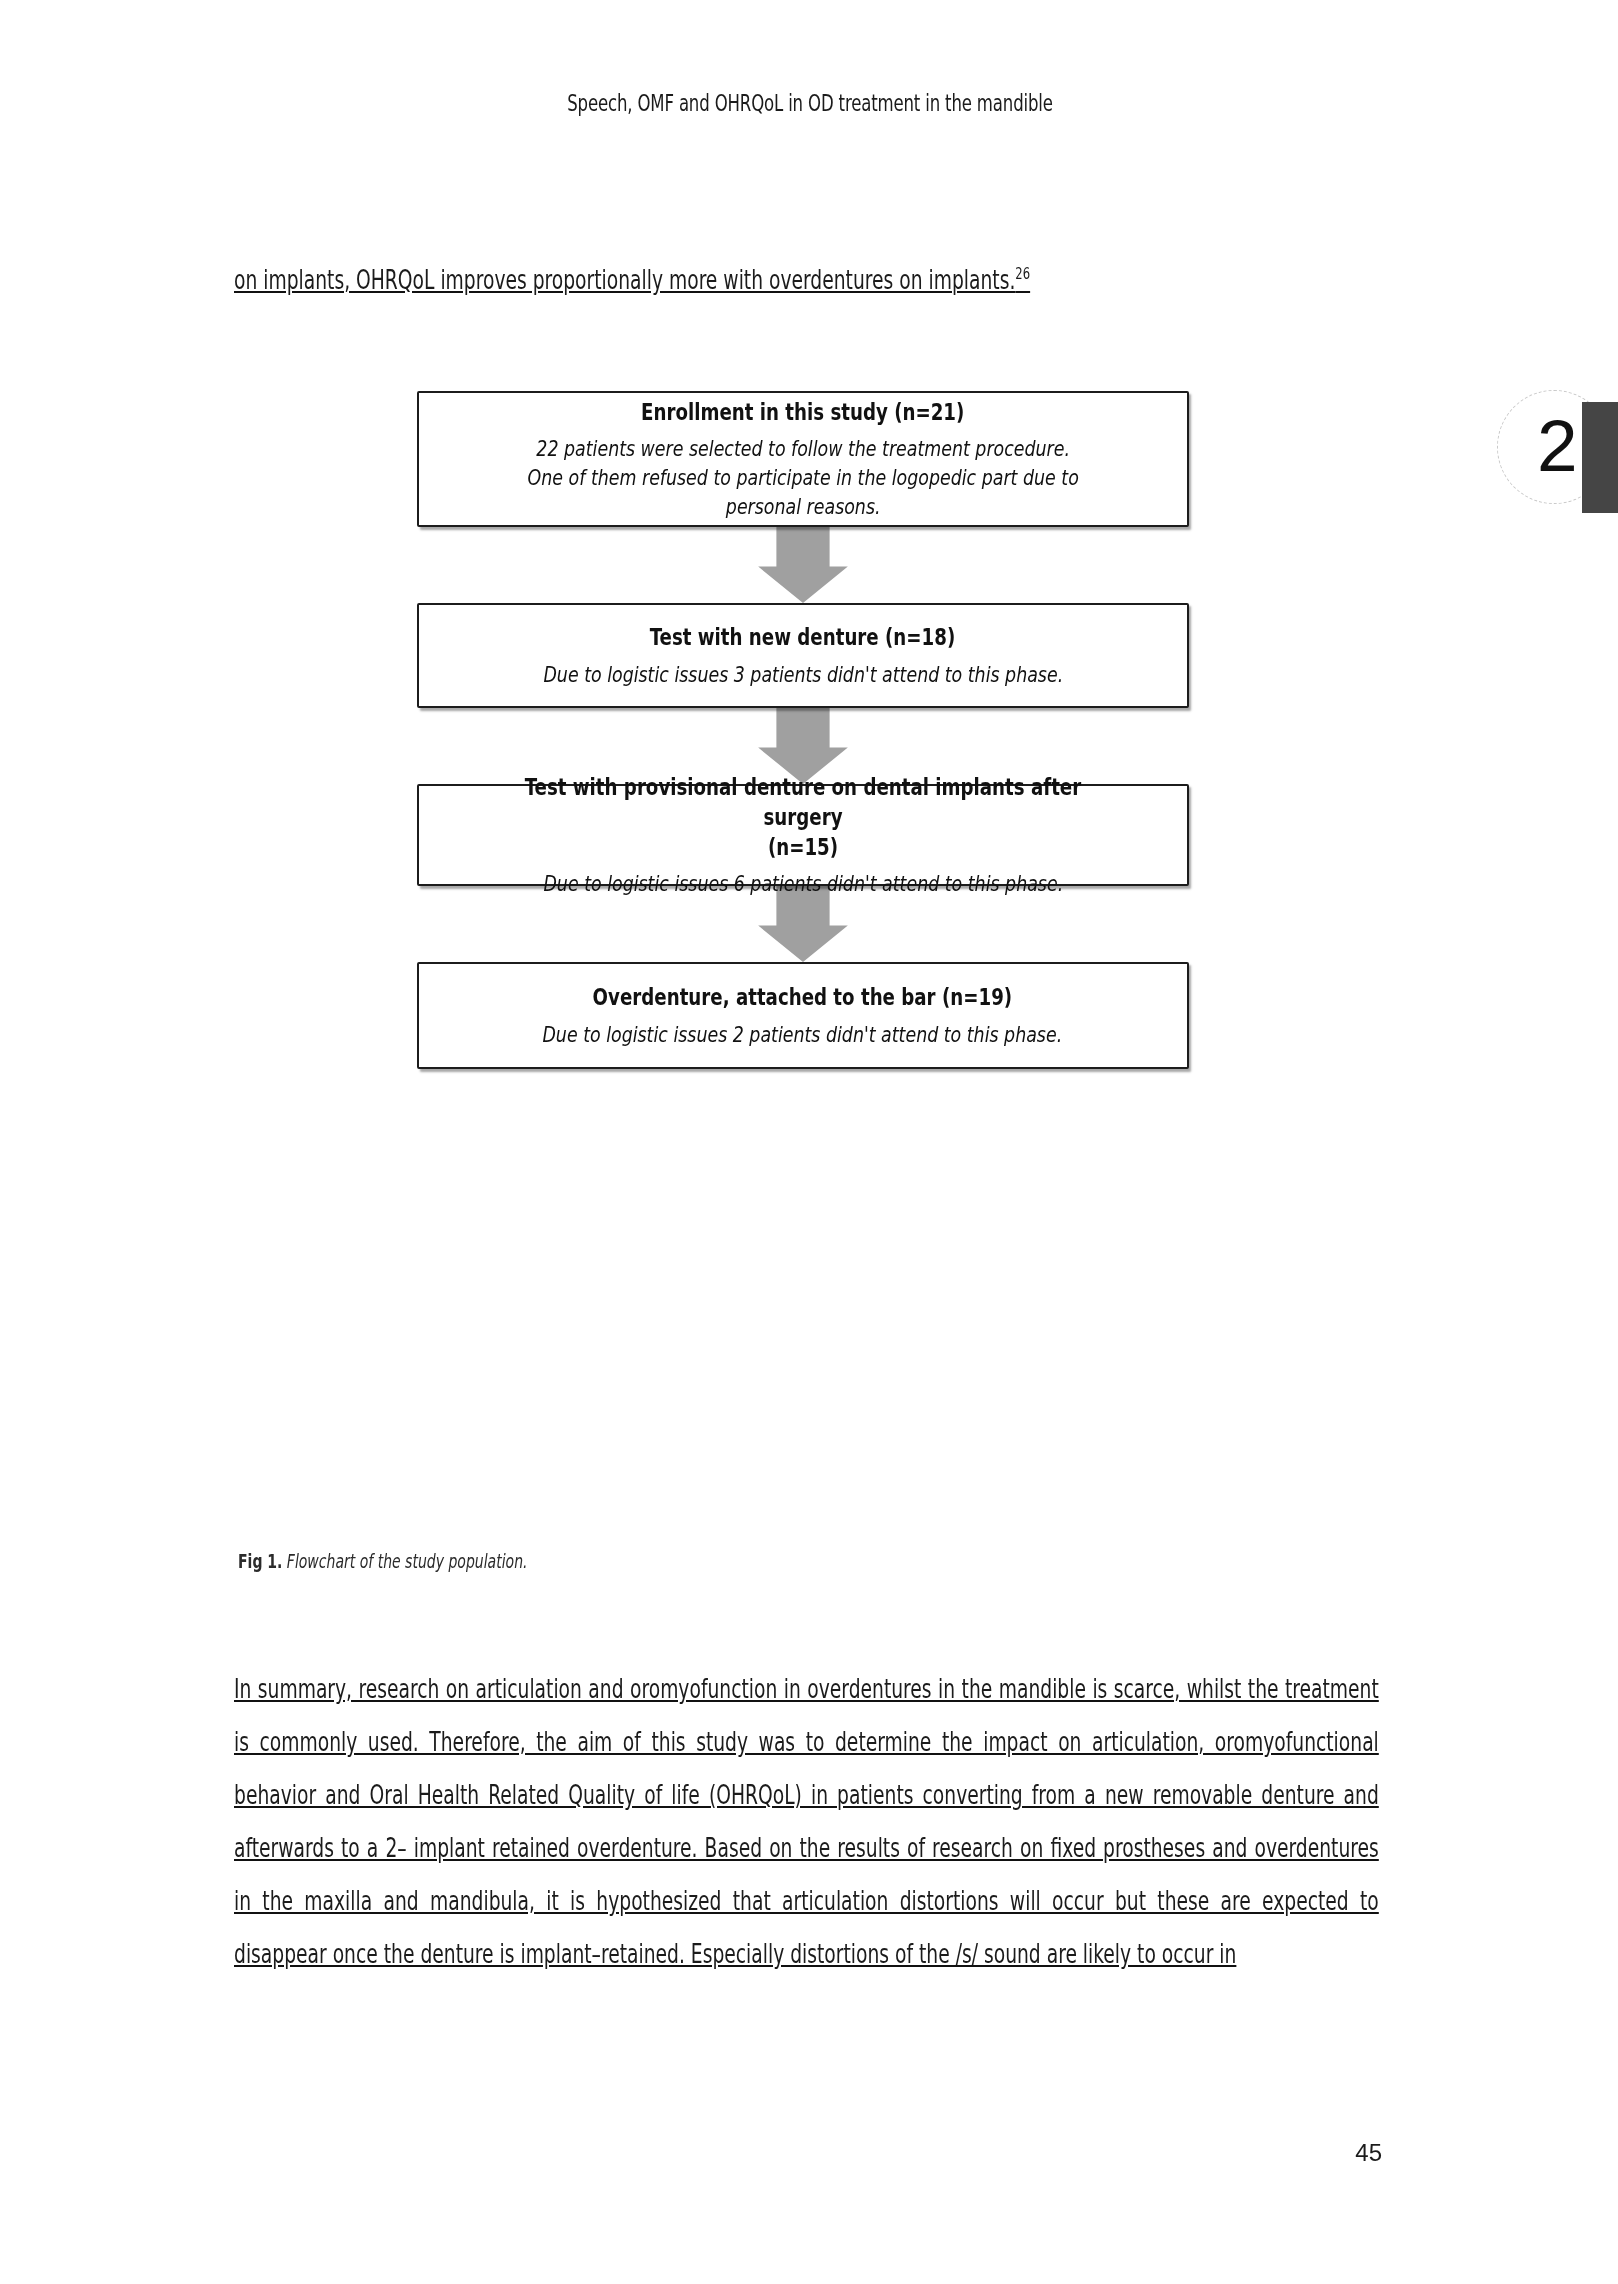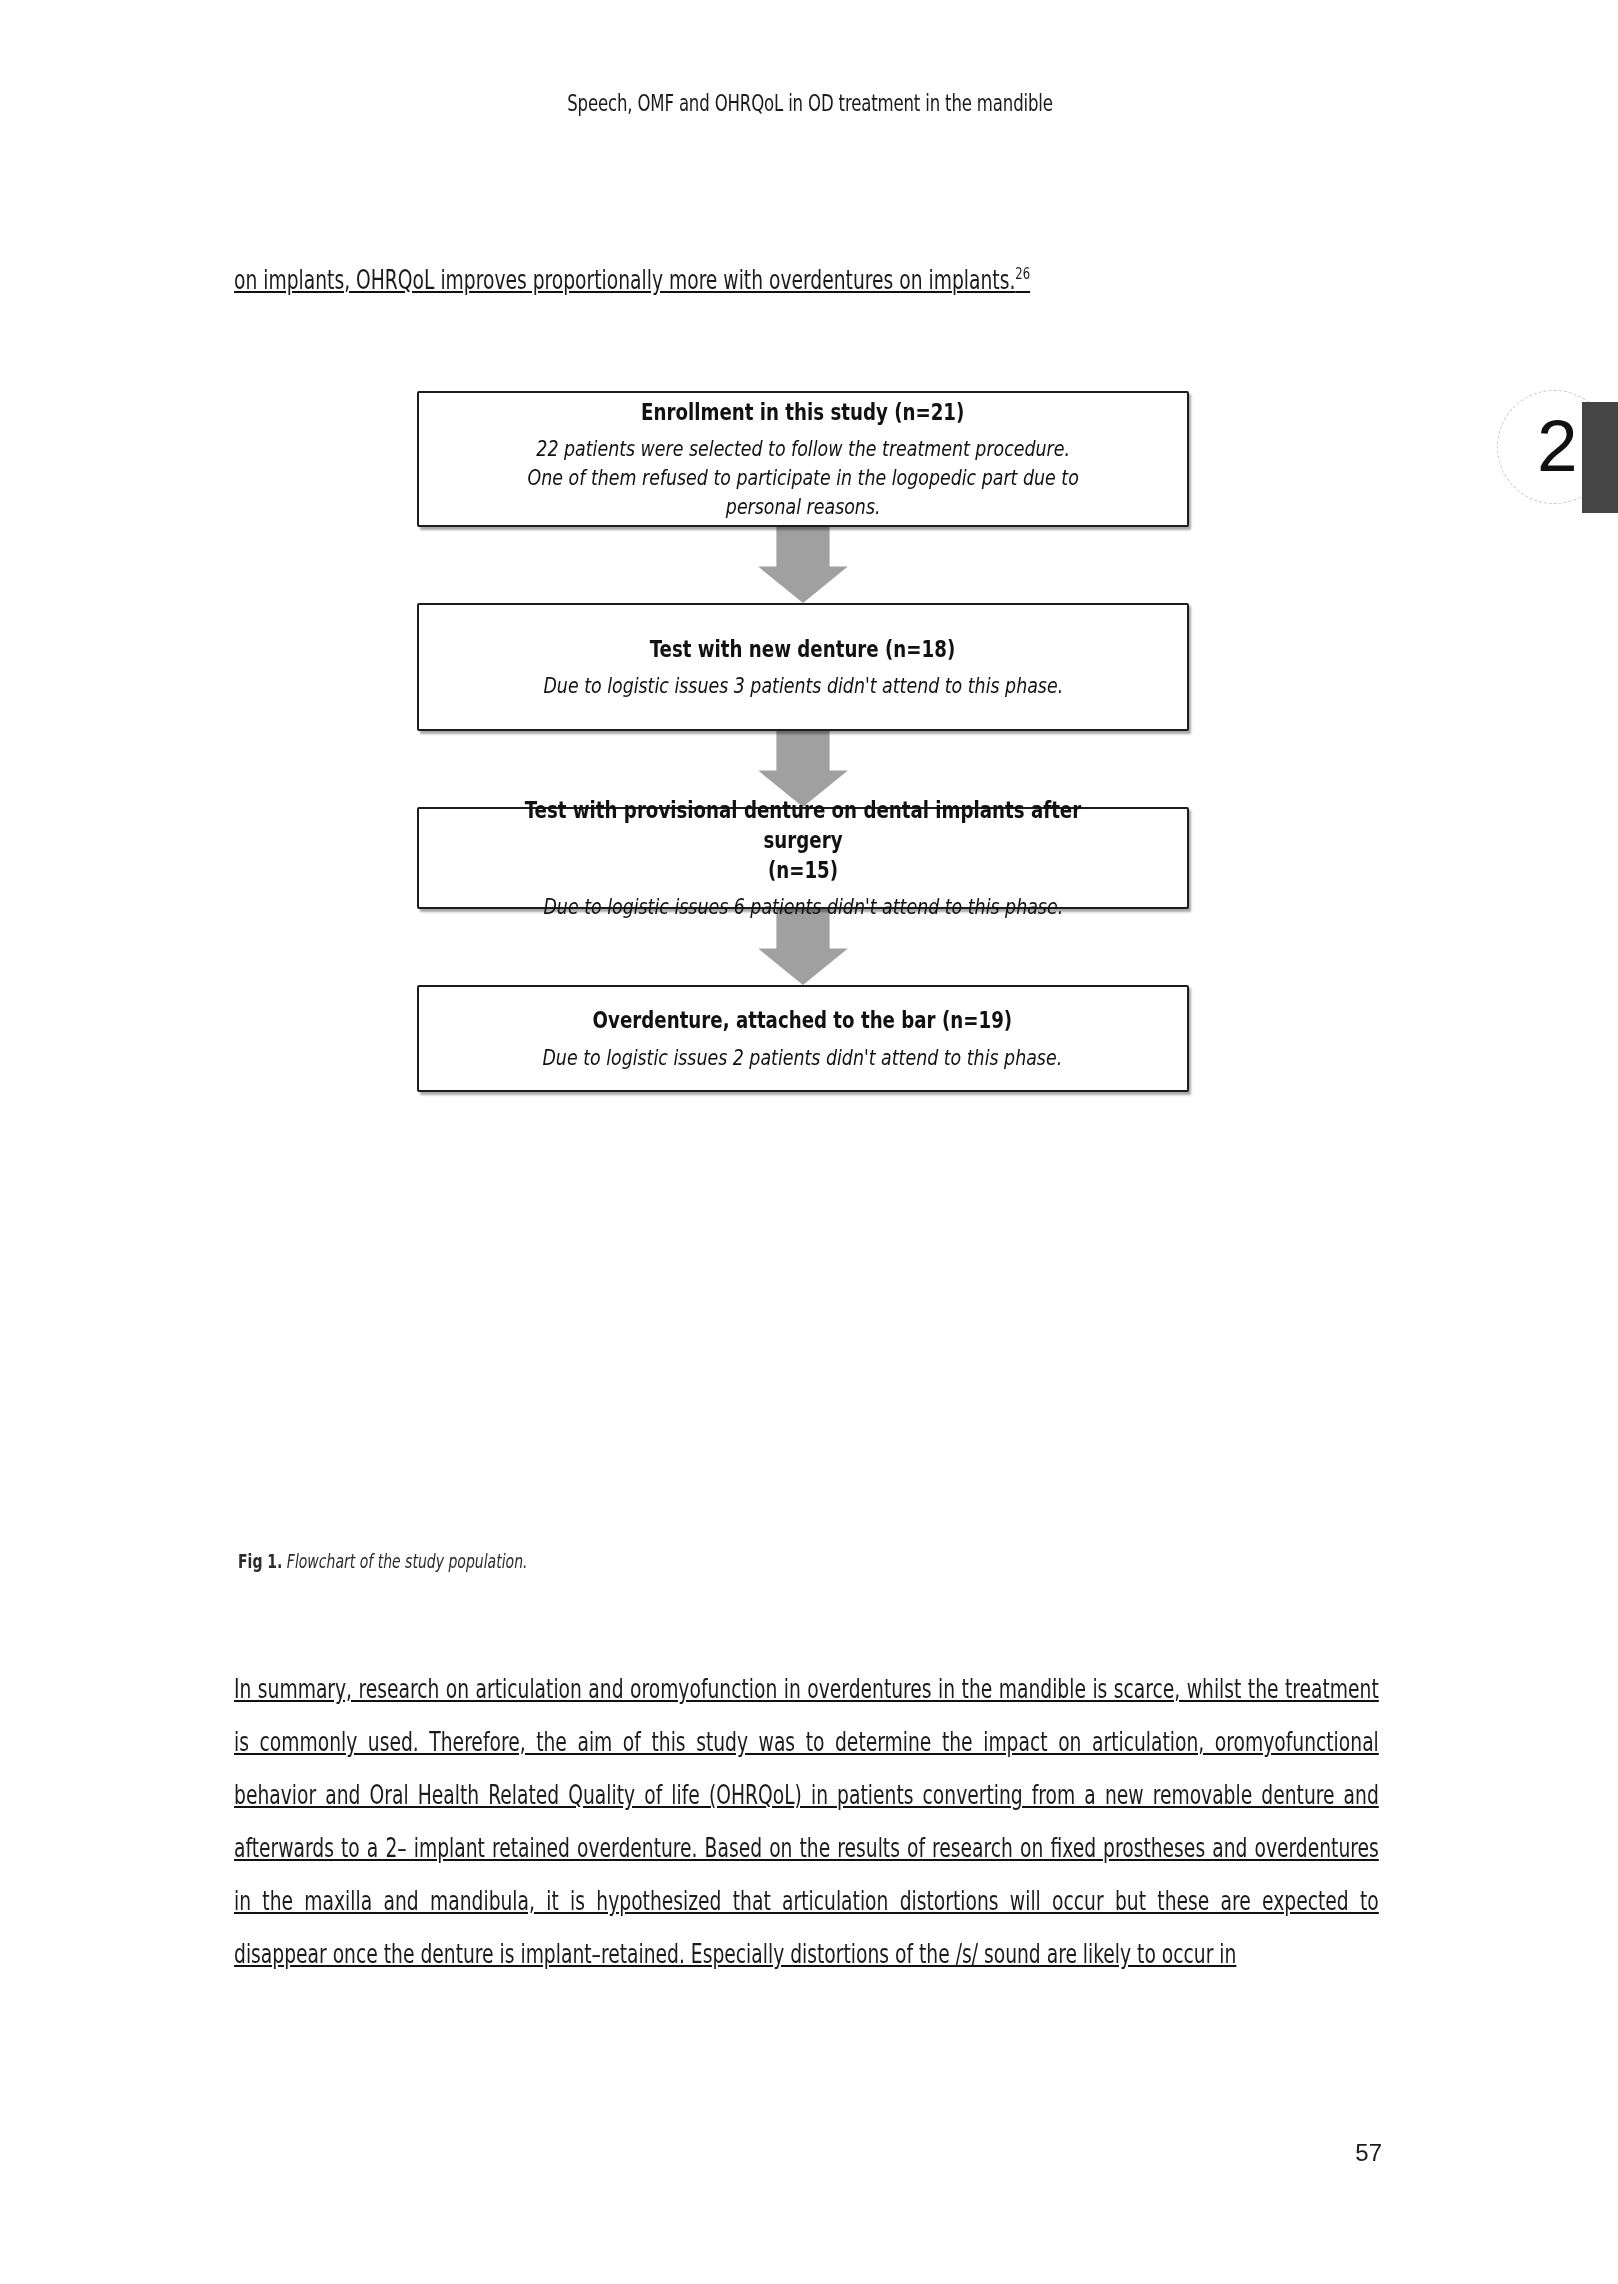--- a/index.html
+++ b/index.html
@@ -148,21 +148,21 @@
     font-weight: 400;
     font-size: 22px;
     line-height: 29px;
     color: #111111;
     margin-top: 7.6px;
     transform: scaleX(0.88);
     white-space: pre-line;
   }
 
   .box-1 { height: 136px; }
-  .box-2 { height: 128px; }
+  .box-2 { height: 105px; }
   .box-3 { height: 102px; }
   .box-4 { height: 107px; padding-left: 24px; }
 
   .flow-arrow {
     width: 772px;
     height: 76px;
     display: flex;
     align-items: center;
     justify-content: center;
   }
@@ -259,16 +259,16 @@
   </div>
 
   <div class="fig-caption">
     <span class="fig-label">Fig 1.</span><span class="fig-text"> Flowchart of the study population.</span>
   </div>
 
   <div class="col" id="par-summary" style="top:1637px;">
     <p class="body-par">In summary, research on articulation and oromyofunction in overdentures in the mandible is scarce, whilst the treatment is commonly used. Therefore, the aim of this study was to determine the impact on articulation, oromyofunctional behavior and Oral Health Related Quality of life (OHRQoL) in patients converting from a new removable denture and afterwards to a 2– implant retained overdenture. Based on the results of research on fixed prostheses and overdentures in the maxilla and mandibula, it is hypothesized that articulation distortions will occur but these are expected to disappear once the denture is implant–retained. Especially distortions of the /s/ sound are likely to occur in</p>
   </div>
 
-  <div class="folio">57</div>
+  <div class="folio">45</div>
 
 </div>
 
 
 </body></html>

